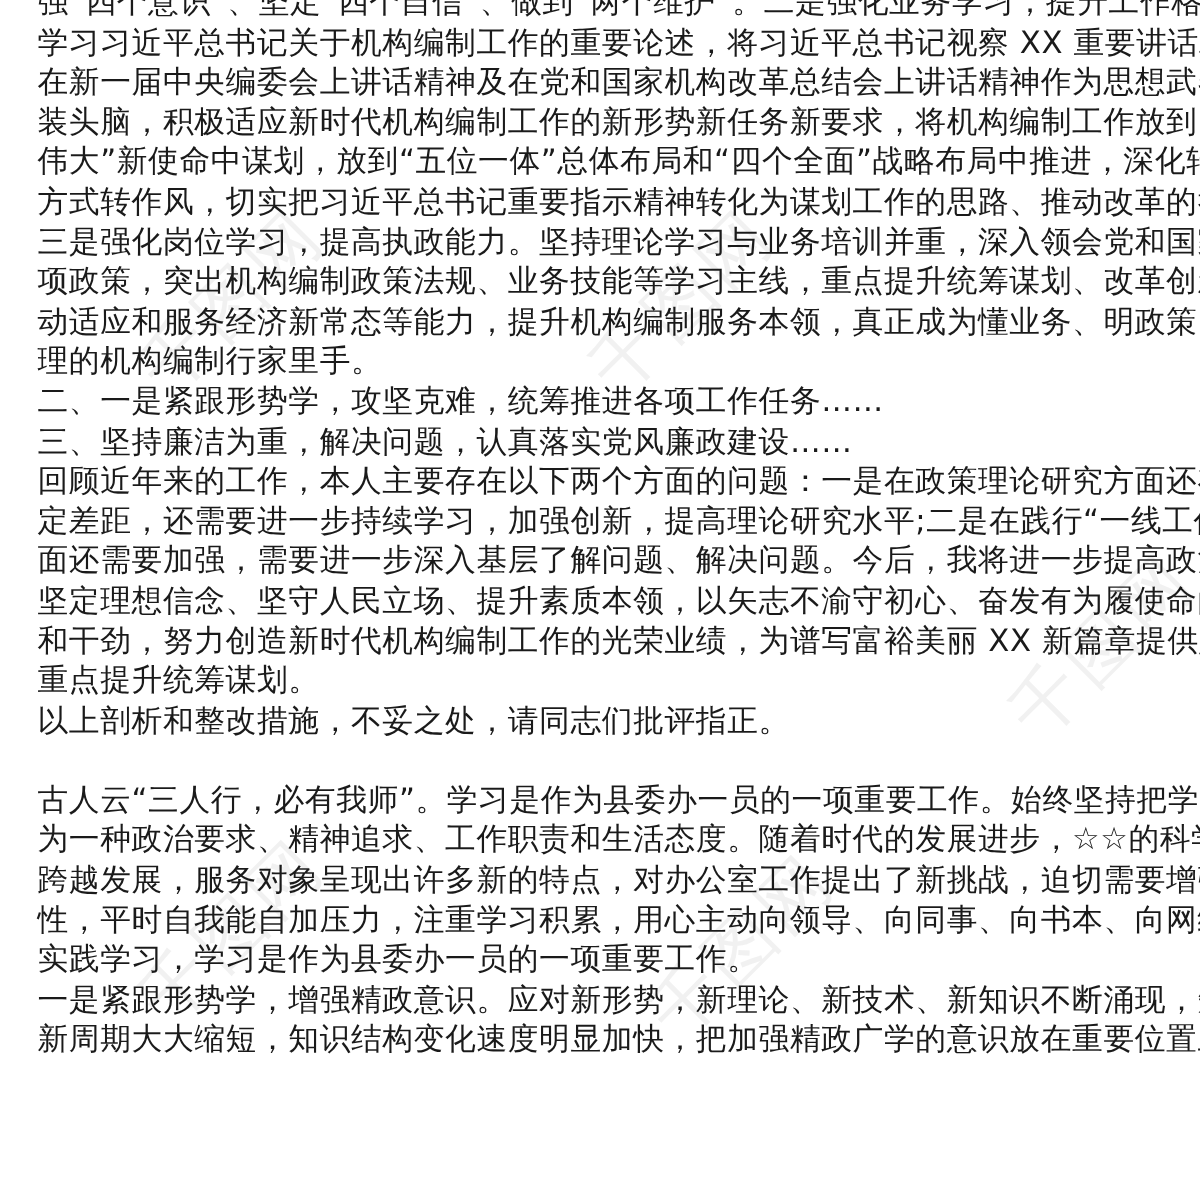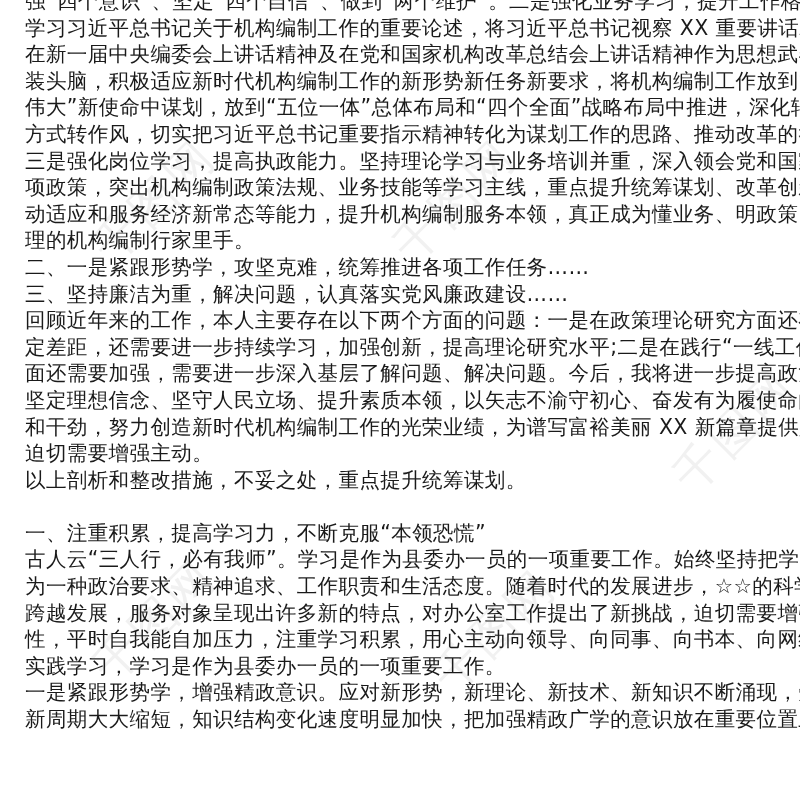--- a/index.html
+++ b/index.html
@@ -61,24 +61,23 @@
   <span class="line">项政策，突出机构编制政策法规、业务技能等学习主线，重点提升统筹谋划、改革创新、主</span>
   <span class="line">动适应和服务经济新常态等能力，提升机构编制服务本领，真正成为懂业务、明政策、善管</span>
   <span class="line">理的机构编制行家里手。</span>
   <span class="line">二、一是紧跟形势学，攻坚克难，统筹推进各项工作任务……</span>
   <span class="line">三、坚持廉洁为重，解决问题，认真落实党风廉政建设……</span>
   <span class="line">回顾近年来的工作，本人主要存在以下两个方面的问题：一是在政策理论研究方面还存在一</span>
   <span class="line">定差距，还需要进一步持续学习，加强创新，提高理论研究水平;二是在践行“一线工作法”方</span>
   <span class="line">面还需要加强，需要进一步深入基层了解问题、解决问题。今后，我将进一步提高政治站位、</span>
   <span class="line">坚定理想信念、坚守人民立场、提升素质本领，以矢志不渝守初心、奋发有为履使命的精神</span>
   <span class="line">和干劲，努力创造新时代机构编制工作的光荣业绩，为谱写富裕美丽 XX 新篇章提供坚强的</span>
-  <span class="line">迫切需要增强主动。</span>
-  <span class="line">以上剖析和整改措施，不妥之处，重点提升统筹谋划。</span>
+  <span class="line">重点提升统筹谋划。</span>
+  <span class="line">以上剖析和整改措施，不妥之处，请同志们批评指正。</span>
   <span class="line blank"></span>
-  <span class="line">一、注重积累，提高学习力，不断克服“本领恐慌”</span>
   <span class="line">古人云“三人行，必有我师”。学习是作为县委办一员的一项重要工作。始终坚持把学习内化</span>
   <span class="line">为一种政治要求、精神追求、工作职责和生活态度。随着时代的发展进步，☆☆的科学发展、</span>
   <span class="line">跨越发展，服务对象呈现出许多新的特点，对办公室工作提出了新挑战，迫切需要增强主动</span>
   <span class="line">性，平时自我能自加压力，注重学习积累，用心主动向领导、向同事、向书本、向网络、向</span>
   <span class="line">实践学习，学习是作为县委办一员的一项重要工作。</span>
   <span class="line">一是紧跟形势学，增强精政意识。应对新形势，新理论、新技术、新知识不断涌现，知识更</span>
   <span class="line">新周期大大缩短，知识结构变化速度明显加快，把加强精政广学的意识放在重要位置上，以</span>
 </div>
 
 </body></html>

